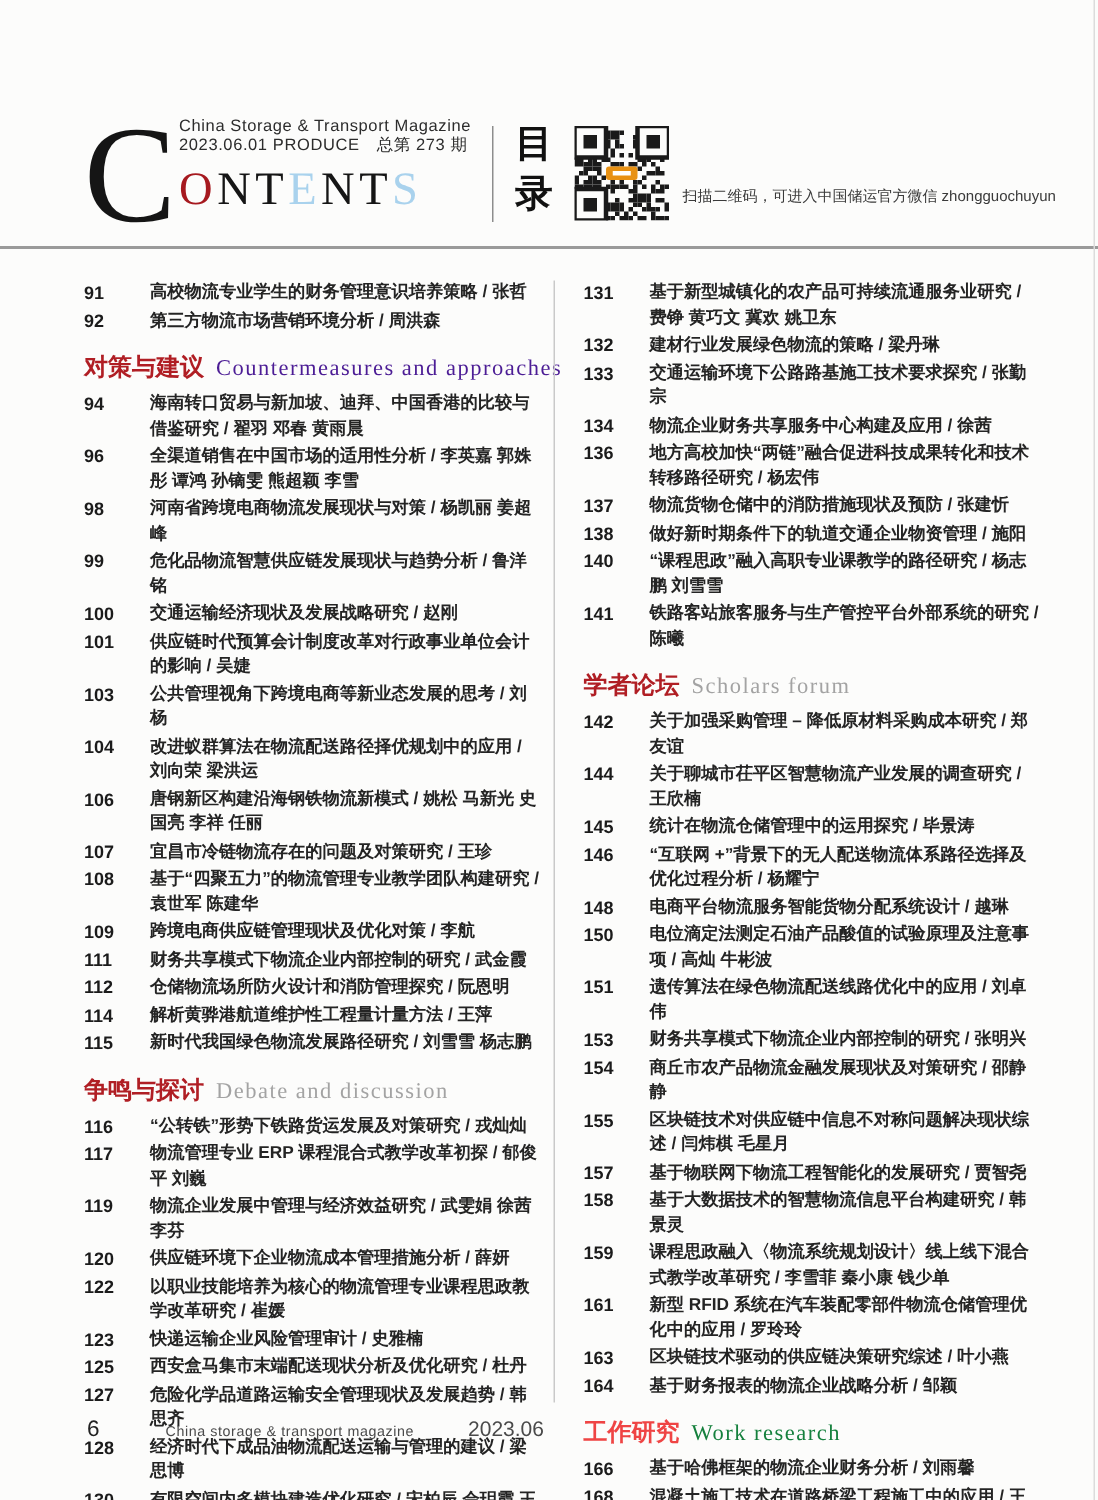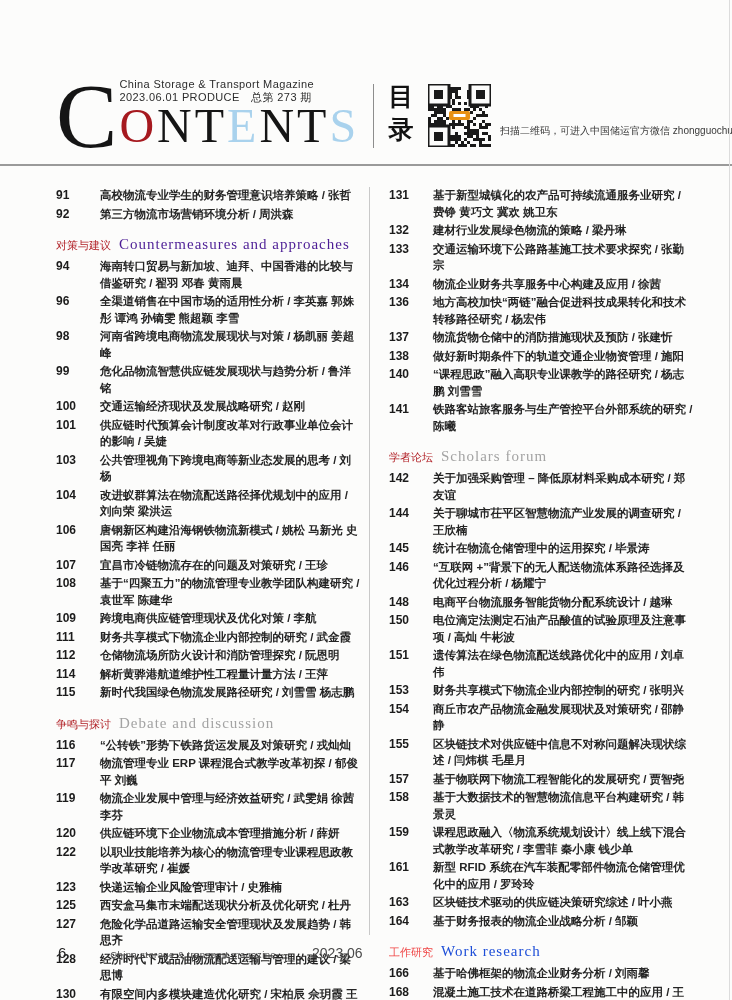--- a/index.html
+++ b/index.html
@@ -7,41 +7,41 @@
   .page{position:relative;width:732px;height:1000px;background:#fcfcfb;overflow:hidden;
         font-family:"Liberation Sans",sans-serif;margin:0 auto;}
   .page-edge{position:absolute;top:0;right:2px;width:1px;height:100%;background:#dcdcdc;}
 
   
   .header{position:absolute;top:78px;left:56px;right:20px;height:86px;display:flex;align-items:flex-start;}
   .logo-c{font-family:"Liberation Serif","DejaVu Serif",serif;font-size:92px;line-height:76px;
           letter-spacing:0;flex:none;}
   .logo-right{margin-left:2px;}
   .mag-lines{font-size:11px;line-height:13px;color:#2c2c2c;letter-spacing:.4px;white-space:nowrap;}
-  .logo-rest{font-family:"Liberation Serif","DejaVu Serif",serif;font-size:48px;line-height:42px;
+  .logo-rest{font-family:"Liberation Serif","DejaVu Serif",serif;font-size:31px;line-height:42px;
              letter-spacing:3px;margin-top:1px;white-space:nowrap;}
   .header-v-divider{width:1px;height:64px;background:#8d8d8d;margin:6px 12px 0 14px;flex:none;}
   .toc-label{width:30px;font-size:25px;line-height:33px;font-weight:bold;color:#111;
              word-break:break-all;text-align:center;margin-top:2px;flex:none;}
   .qr-box{width:62px;height:62px;margin:6px 0 0 12px;flex:none;}
   .qr-caption{font-size:10px;color:#3a3a3a;margin:46px 0 0 10px;white-space:nowrap;}
   .header-rule{position:absolute;top:164px;left:0;width:732px;height:2px;background:#9a9a9a;}
 
   
   .col{position:absolute;top:187px;width:306px;}
   .col-left{left:56px;}
   .col-right{left:389px;}
   .col-divider{position:absolute;left:369px;top:187px;height:748px;width:1px;background:#c9c9c9;}
 
   .entry{display:flex;margin-bottom:2px;}
   .entry-num{flex:none;width:44px;font-weight:bold;font-size:12px;line-height:16.5px;color:#1b1b1b;}
   .entry-title{flex:1;font-size:11.5px;line-height:16.5px;color:#242424;font-weight:600;}
 
   .section{margin:13px 0 5px;white-space:nowrap;}
-  .section-zh{font-size:11px;font-weight:normal;}
+  .section-zh{font-size:16px;font-weight:bold;}
   .section-en{font-family:"Liberation Serif","DejaVu Serif",serif;font-size:15px;margin-left:8px;letter-spacing:1px;}
 
   
   .footer{position:absolute;left:58px;top:944px;display:flex;align-items:baseline;}
   .footer-num{font-size:15px;color:#222;}
   .footer-text{margin-left:44px;font-size:9.5px;color:#4a4a4a;letter-spacing:.4px;}
   .footer-issue{margin-left:36px;font-size:14px;color:#4a4a4a;}
 </style>
 </head>
 <body>
@@ -422,21 +422,21 @@
         <div class="entry-title">新型 RFID 系统在汽车装配零部件物流仓储管理优化中的应用 / 罗玲玲</div>
       </div>
       <div class="entry">
         <div class="entry-num">163</div>
         <div class="entry-title">区块链技术驱动的供应链决策研究综述 / 叶小燕</div>
       </div>
       <div class="entry">
         <div class="entry-num">164</div>
         <div class="entry-title">基于财务报表的物流企业战略分析 / 邹颖</div>
       </div>
-      <div class="section"><span class="section-zh" style="color: #ef4444;">工作研究</span><span class="section-en" style="color: #1d4ed8;">Work research</span></div>
+      <div class="section"><span class="section-zh" style="color: #ef4444;">工作研究</span><span class="section-en" style="color: #15803d;">Work research</span></div>
       <div class="entry">
         <div class="entry-num">166</div>
         <div class="entry-title">基于哈佛框架的物流企业财务分析 / 刘雨馨</div>
       </div>
       <div class="entry">
         <div class="entry-num">168</div>
         <div class="entry-title">混凝土施工技术在道路桥梁工程施工中的应用 / 王俊达 鲁明星</div>
       </div>
     </div>
 

